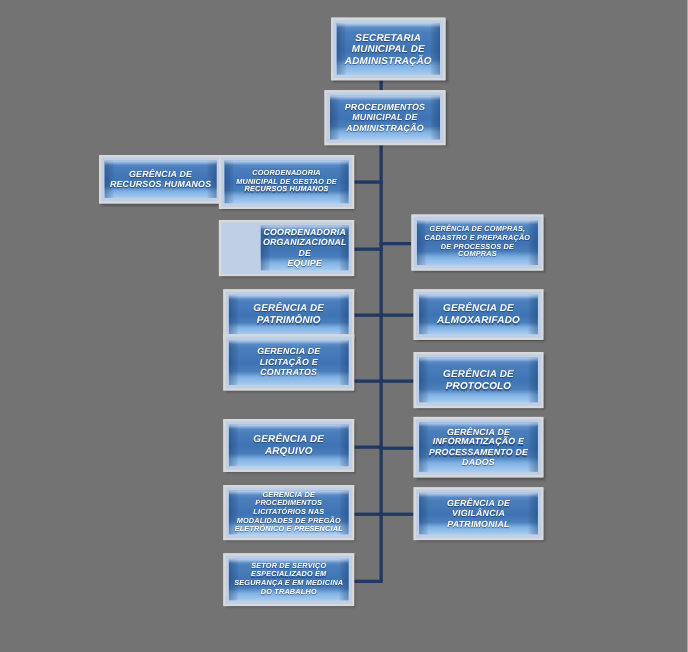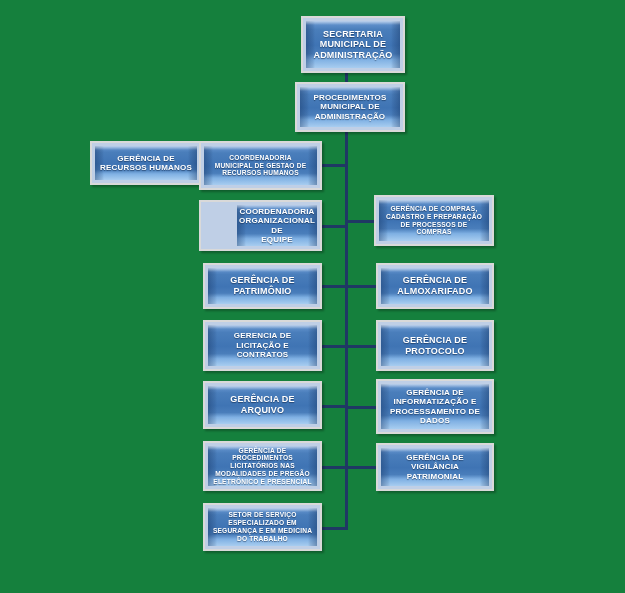--- a/index.html
+++ b/index.html
@@ -10,21 +10,22 @@
   body {
     width: 625px;
     height: 593px;
     font-family: "Liberation Sans", sans-serif;
     overflow: hidden;
   }
   #chart-canvas {
     position: relative;
     width: 625px;
     height: 593px;
-    background: #15803d;
+    background: #737373;
+    font-style: italic;
   }
 
   
   .line {
     position: absolute;
     background: #1f3864;
   }
   .line-v { width: 3px; }
   .line-h { height: 3px; }
 
@@ -158,21 +159,21 @@
         <div class="label t9">GERÊNCIA DE
 PATRIMÔNIO</div>
       </div>
     </div>
     <div class="node" style="left: 376px; top: 263px; width: 118px; height: 46px;">
       <div class="face">
         <div class="label t9">GERÊNCIA DE
 ALMOXARIFADO</div>
       </div>
     </div>
-    <div class="node" style="left: 203px; top: 320px; width: 119px; height: 51px;">
+    <div class="node" style="left: 203px; top: 304px; width: 119px; height: 51px;">
       <div class="face">
         <div class="label t8">GERENCIA DE
 LICITAÇÃO E
 CONTRATOS</div>
       </div>
     </div>
     <div class="node" style="left: 376px; top: 320px; width: 118px; height: 51px;">
       <div class="face">
         <div class="label t9">GERÊNCIA DE
 PROTOCOLO</div>

